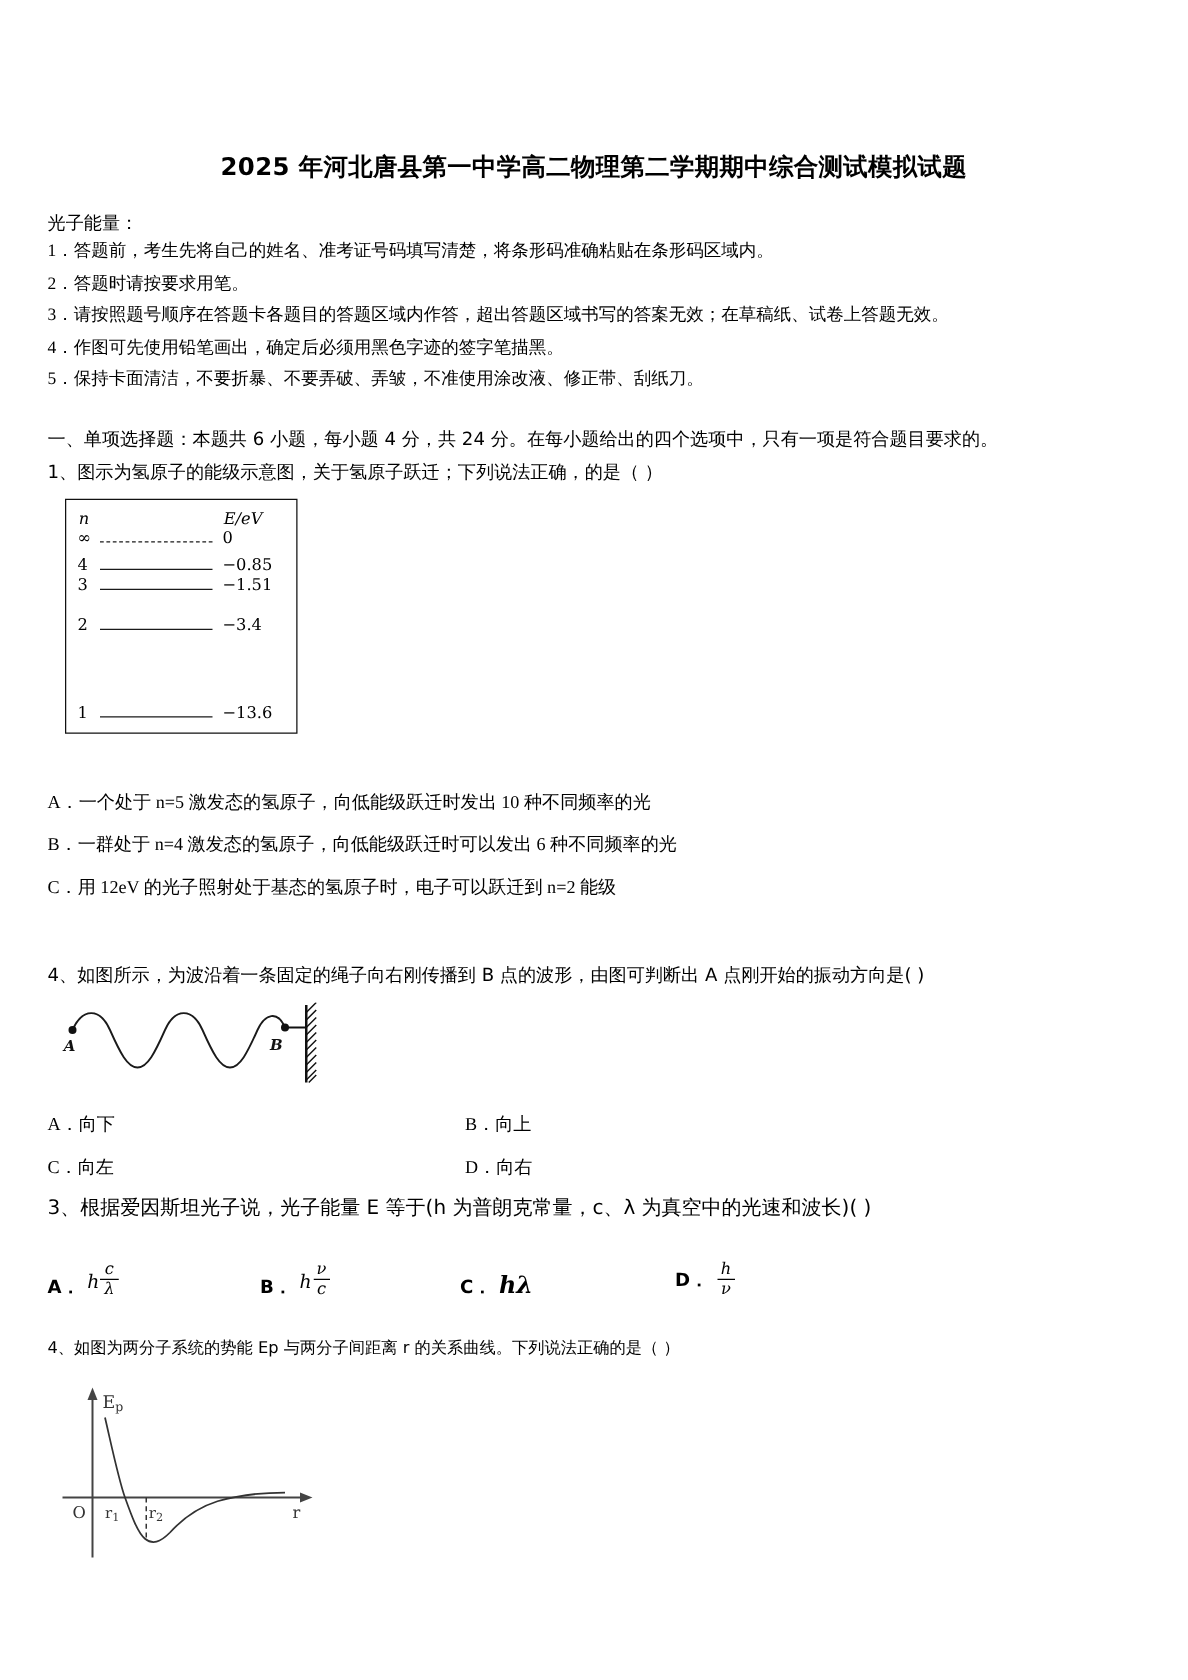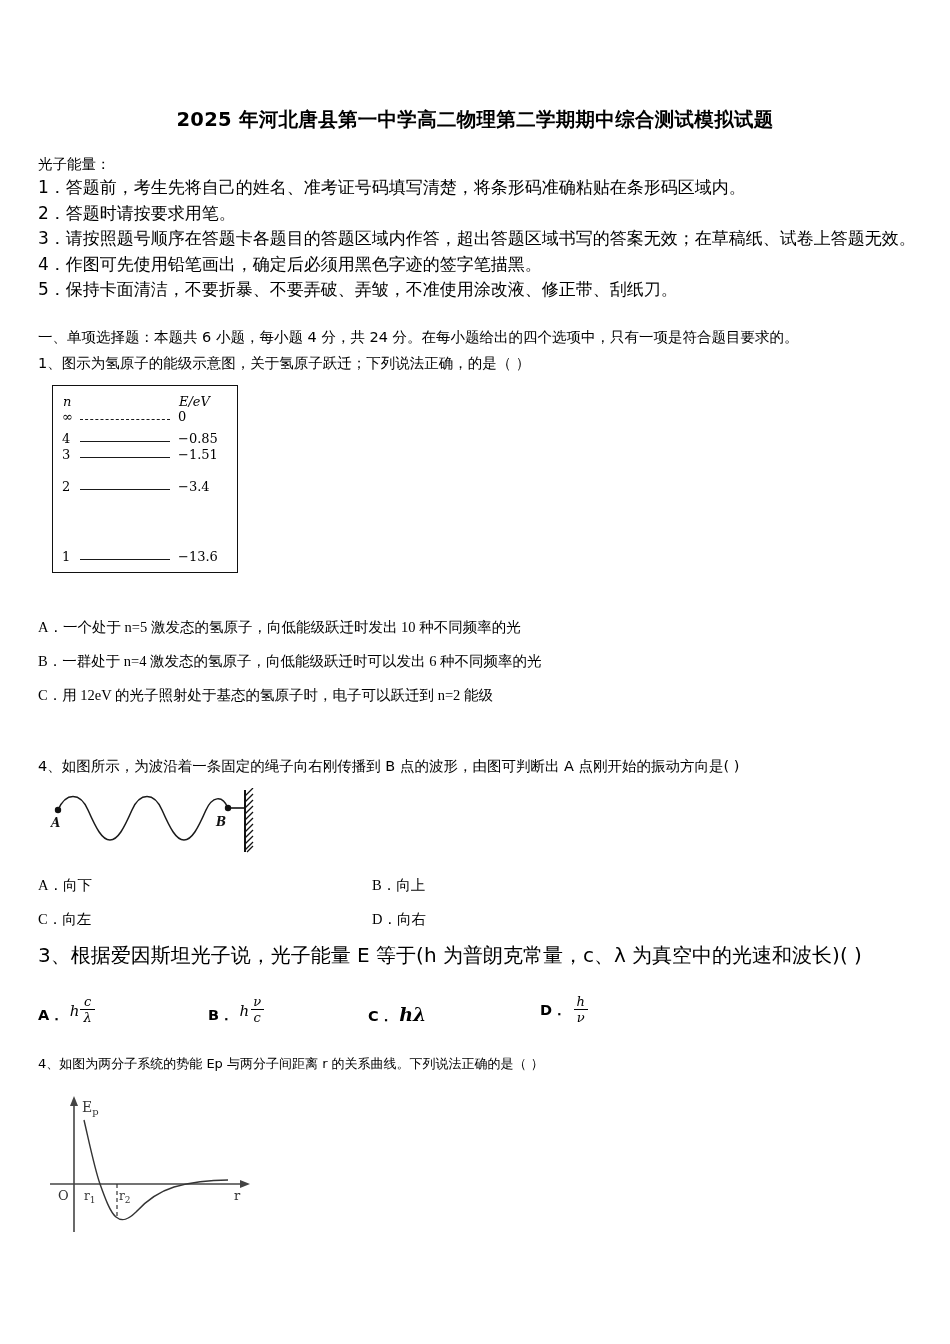--- a/index.html
+++ b/index.html
@@ -10,21 +10,21 @@
   body {
     width: 950px;
     height: 1344px;
     font-family: "DejaVu Sans", "Liberation Sans", sans-serif;
     color: #000000;
     position: relative;
     overflow: hidden;
   }
   .page {
     position: absolute;
-    left: 0; top: 0;
+    left: 0; top: 14px;
     width: 950px;
     height: 1056px;
   }
   .title {
     position: absolute;
     left: 0; top: 106px;
     width: 950px;
     text-align: center;
     font-size: 19.5px;
     font-weight: bold;
@@ -35,23 +35,24 @@
     position: absolute;
     left: 38px; top: 155px;
     font-size: 14.5px;
   }
   .notice-list {
     position: absolute;
     left: 38px; top: 175px;
     width: 880px;
   }
   .notice-item {
-    font-size: 17px;
+    font-size: 14px;
     line-height: 25.5px;
     white-space: nowrap;
+    font-family: Liberation Serif, serif;
   }
   .section-head {
     position: absolute;
     left: 38px; top: 328px;
     font-size: 14.5px;
     white-space: nowrap;
   }
   .q1-stem {
     position: absolute;
     left: 38px; top: 354px;
@@ -133,21 +134,21 @@
 
   .q2-stem {
     position: absolute;
     left: 38px; top: 757px;
     font-size: 14.5px;
     white-space: nowrap;
   }
   .q3-stem {
     position: absolute;
     left: 38px; top: 942px;
-    font-size: 20px;
+    font-size: 16px;
     white-space: nowrap;
   }
   .q4-stem {
     position: absolute;
     left: 38px; top: 1055px;
     font-size: 13px;
     white-space: nowrap;
   }
 
   

